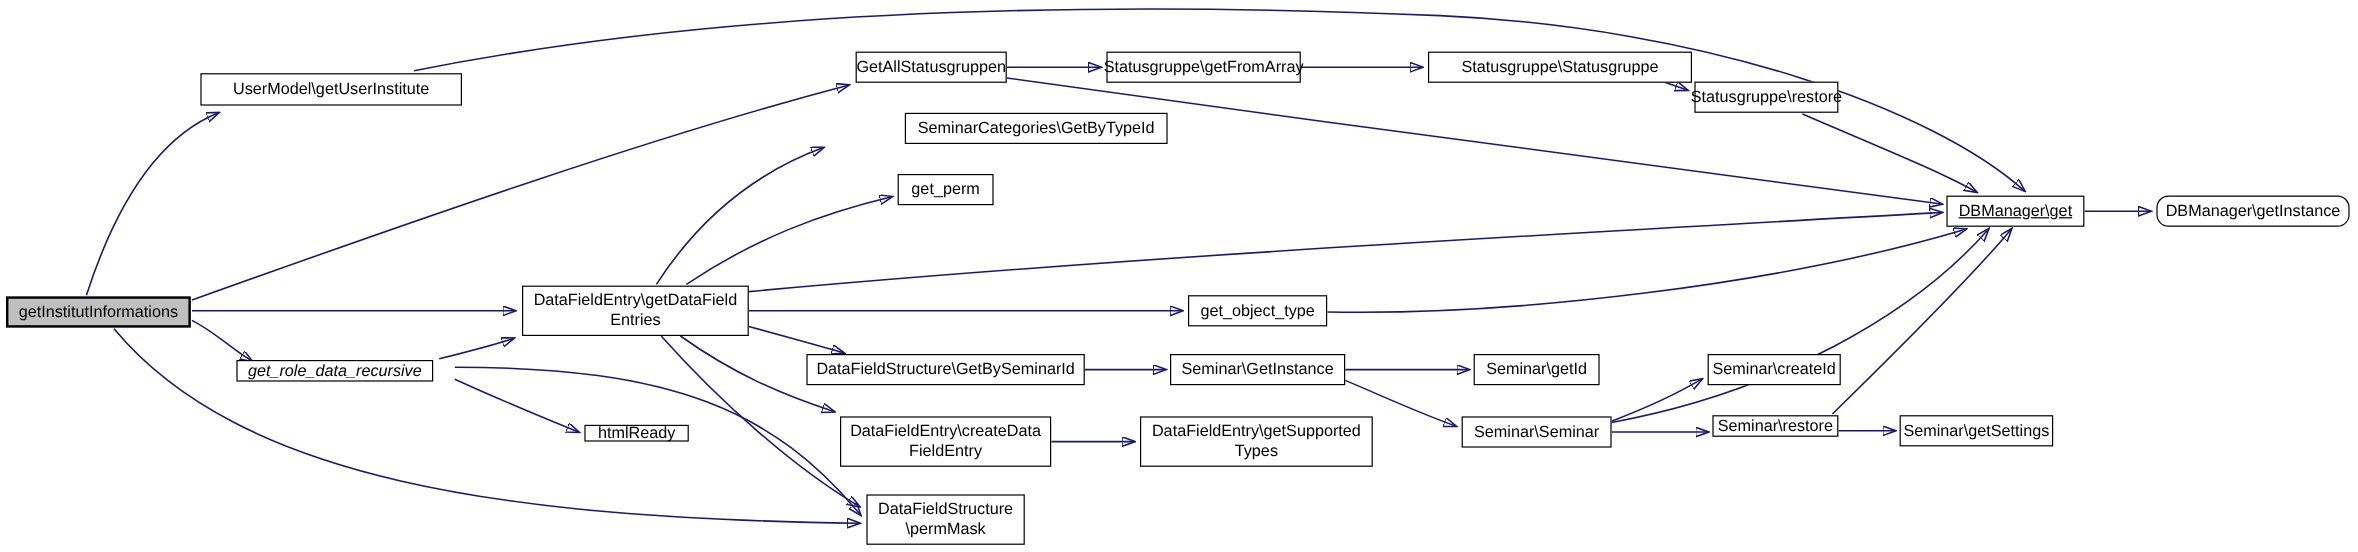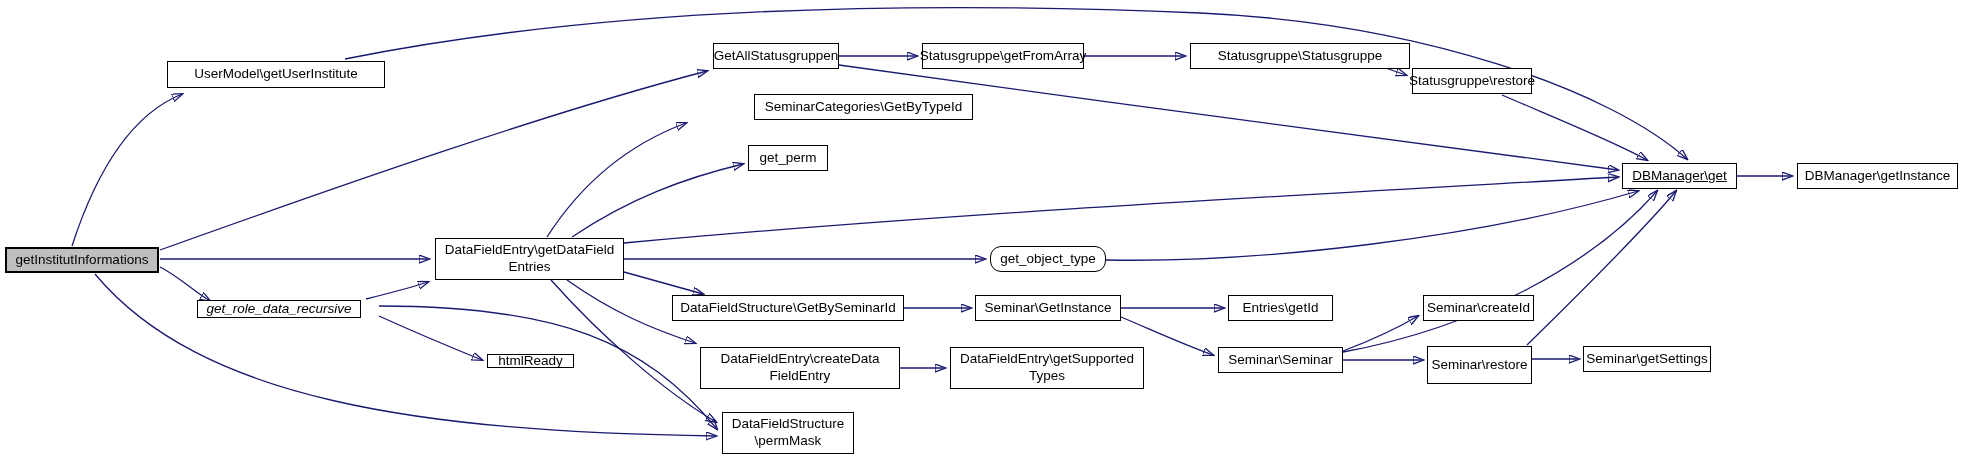--- a/index.html
+++ b/index.html
@@ -78,34 +78,34 @@
     <path d="M 876 368 L 945 368" marker-end="url(#arrow)"></path>
   </svg>
 
   <div class="node hl" style="left:5px;top:247px;width:154px;height:26px;">getInstitutInformations</div>
   <div class="node" style="left:167px;top:61px;width:218px;height:27px;">UserModel\getUserInstitute</div>
   <div class="node" style="left:713px;top:43px;width:126px;height:26px;">GetAllStatusgruppen</div>
   <div class="node" style="left:922px;top:43px;width:162px;height:26px;">Statusgruppe\getFromArray</div>
   <div class="node" style="left:1190px;top:43px;width:220px;height:26px;">Statusgruppe\Statusgruppe</div>
   <div class="node" style="left:1412px;top:68px;width:120px;height:26px;">Statusgruppe\restore</div>
   <div class="node" style="left:1622px;top:163px;width:115px;height:26px;text-decoration:underline;">DBManager\get</div>
-  <div class="node" style="left:1797px;top:163px;width:161px;height:26px;">DBManager\getInstance</div>
+  <div class="node" style="left:1797px;top:163px;width:161px;height:26px;border-radius:10px;">DBManager\getInstance</div>
   <div class="node" style="left:708px;top:94px;width:219px;height:26px;margin-left:46px;">SeminarCategories\GetByTypeId</div>
   <div class="node" style="left:748px;top:145px;width:80px;height:26px;text-align:right;">get_perm</div>
   <div class="node" style="left:435px;top:238px;width:189px;height:42px;">DataFieldEntry\getDataField
 Entries</div>
-  <div class="node" style="left:990px;top:246px;width:116px;height:26px;border-radius:11px;">get_object_type</div>
+  <div class="node" style="left:990px;top:246px;width:116px;height:26px;">get_object_type</div>
   <div class="node" style="left:672px;top:295px;width:232px;height:26px;">DataFieldStructure\GetBySeminarId</div>
   <div class="node" style="left:975px;top:295px;width:146px;height:26px;">Seminar\GetInstance</div>
-  <div class="node" style="left:1228px;top:295px;width:105px;height:26px;">Entries\getId</div>
+  <div class="node" style="left:1228px;top:295px;width:105px;height:26px;">Seminar\getId</div>
   <div class="node" style="left:1423px;top:295px;width:111px;height:26px;">Seminar\createId</div>
   <div class="node" style="left:1218px;top:347px;width:125px;height:26px;">Seminar\Seminar</div>
-  <div class="node" style="left:1427px;top:346px;width:105px;height:38px;">Seminar\restore</div>
+  <div class="node" style="left:1427px;top:346px;width:105px;height:18px;">Seminar\restore</div>
   <div class="node" style="left:1583px;top:346px;width:128px;height:26px;">Seminar\getSettings</div>
-  <div class="node" style="left:700px;top:347px;width:200px;height:42px;">DataFieldEntry\createData
+  <div class="node" style="left:700px;top:347px;width:176px;height:42px;">DataFieldEntry\createData
 FieldEntry</div>
   <div class="node" style="left:950px;top:347px;width:194px;height:42px;">DataFieldEntry\getSupported
 Types</div>
   <div class="node" style="left:722px;top:412px;width:132px;height:42px;">DataFieldStructure
 \permMask</div>
   <div class="node" style="left:197px;top:300px;width:164px;height:18px;font-style:italic;">get_role_data_recursive</div>
   <div class="node" style="left:487px;top:354px;width:87px;height:14px;">htmlReady</div>
 
 </div>
 

